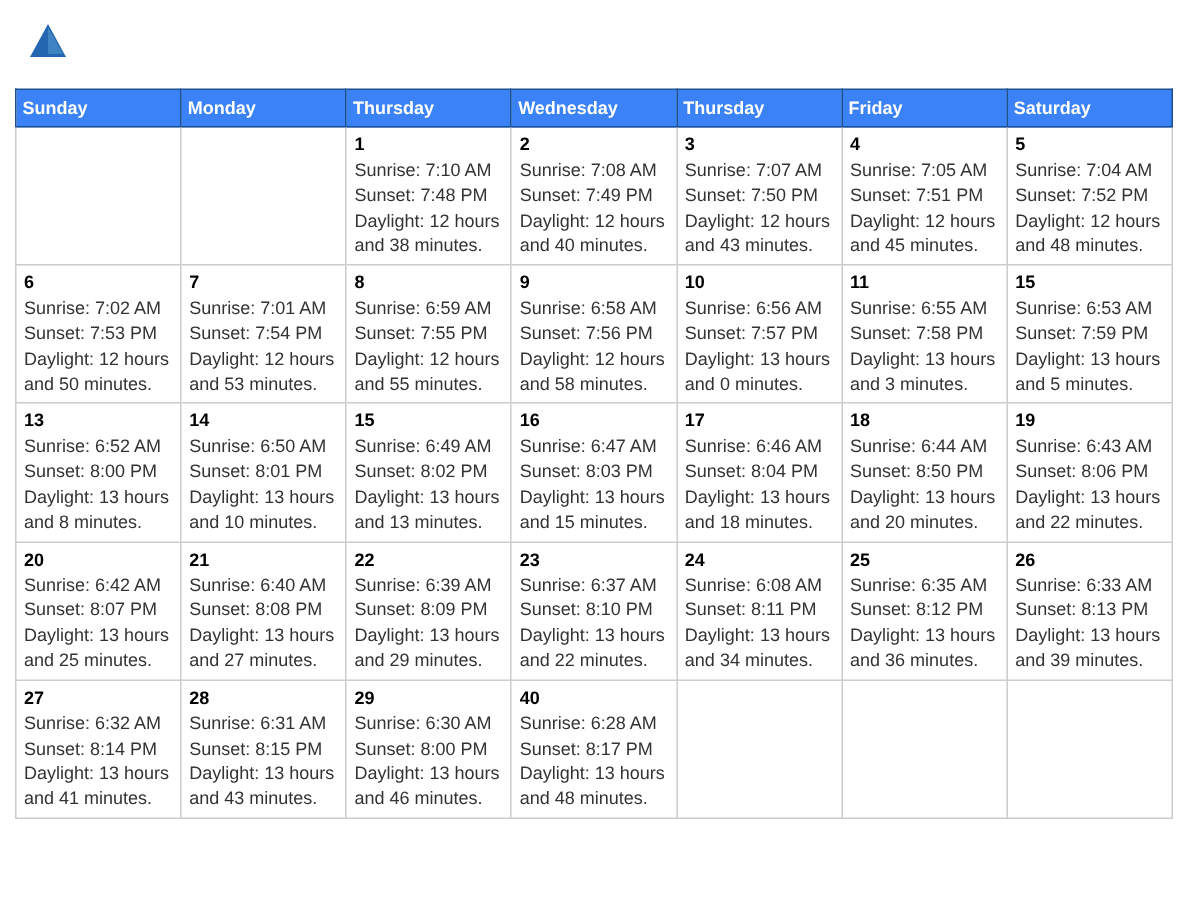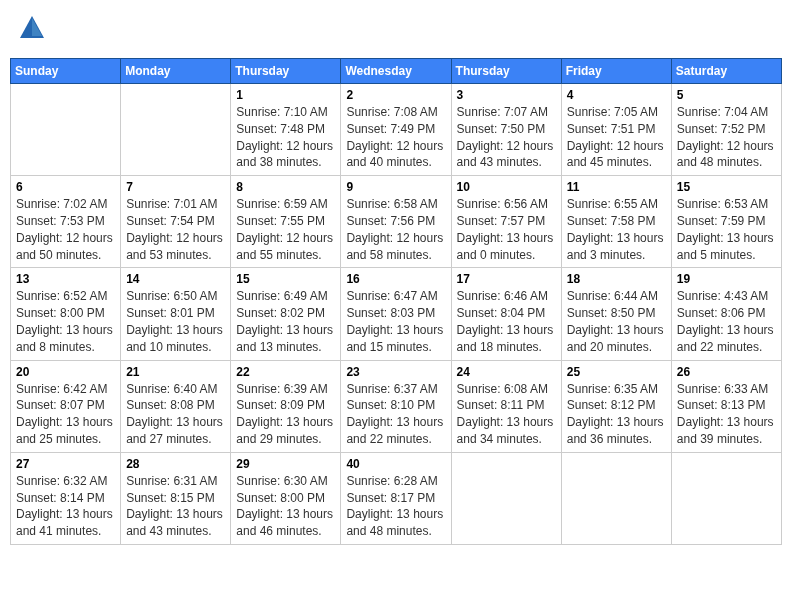--- a/index.html
+++ b/index.html
@@ -188,21 +188,21 @@
         <td>
           <div class="day-number">17</div>
           <div class="day-info"><span>Sunrise: 6:46 AM</span><br><span>Sunset: 8:04 PM</span><br><span>Daylight: 13 hours and 18 minutes.</span></div>
         </td>
         <td>
           <div class="day-number">18</div>
           <div class="day-info"><span>Sunrise: 6:44 AM</span><br><span>Sunset: 8:50 PM</span><br><span>Daylight: 13 hours and 20 minutes.</span></div>
         </td>
         <td>
           <div class="day-number">19</div>
-          <div class="day-info"><span>Sunrise: 4:43 AM</span><br><span>Sunset: 8:06 PM</span><br><span>Daylight: 13 hours and 22 minutes.</span></div>
+          <div class="day-info"><span>Sunrise: 6:43 AM</span><br><span>Sunset: 8:06 PM</span><br><span>Daylight: 13 hours and 22 minutes.</span></div>
         </td>
       </tr>
       <tr class="week-row">
         <td>
           <div class="day-number">20</div>
           <div class="day-info"><span>Sunrise: 6:42 AM</span><br><span>Sunset: 8:07 PM</span><br><span>Daylight: 13 hours and 25 minutes.</span></div>
         </td>
         <td>
           <div class="day-number">21</div>
           <div class="day-info"><span>Sunrise: 6:40 AM</span><br><span>Sunset: 8:08 PM</span><br><span>Daylight: 13 hours and 27 minutes.</span></div>

